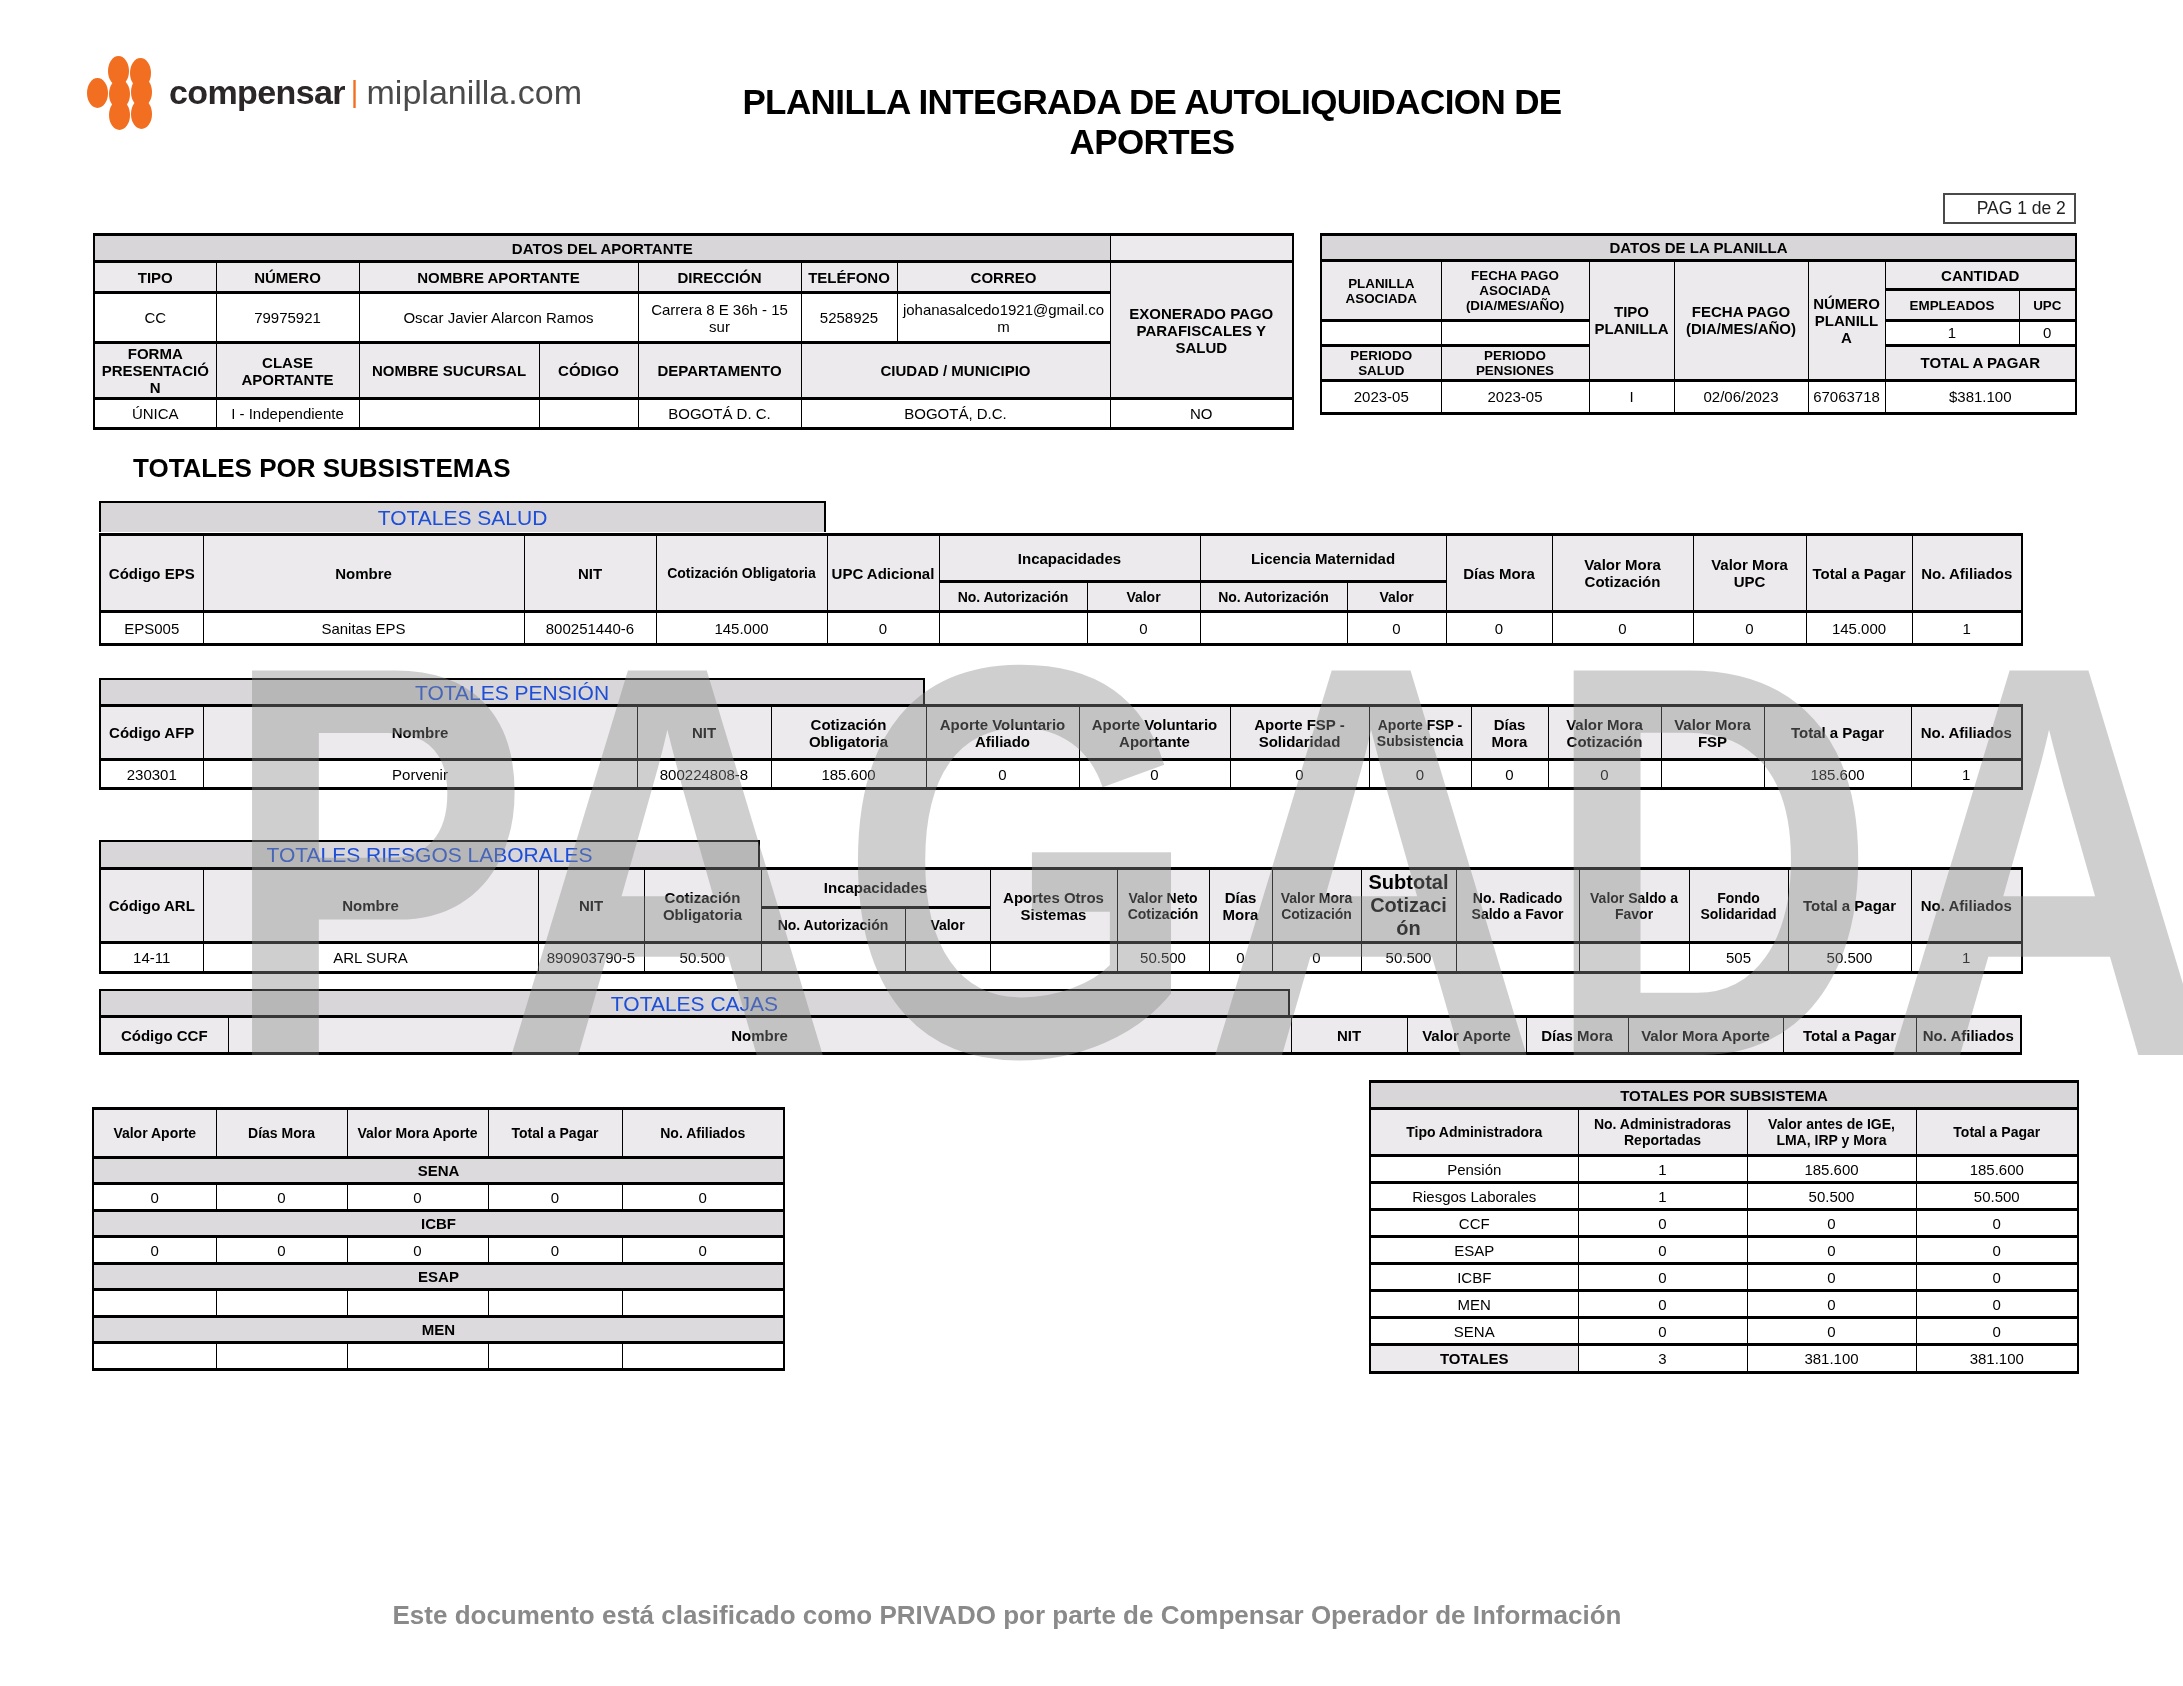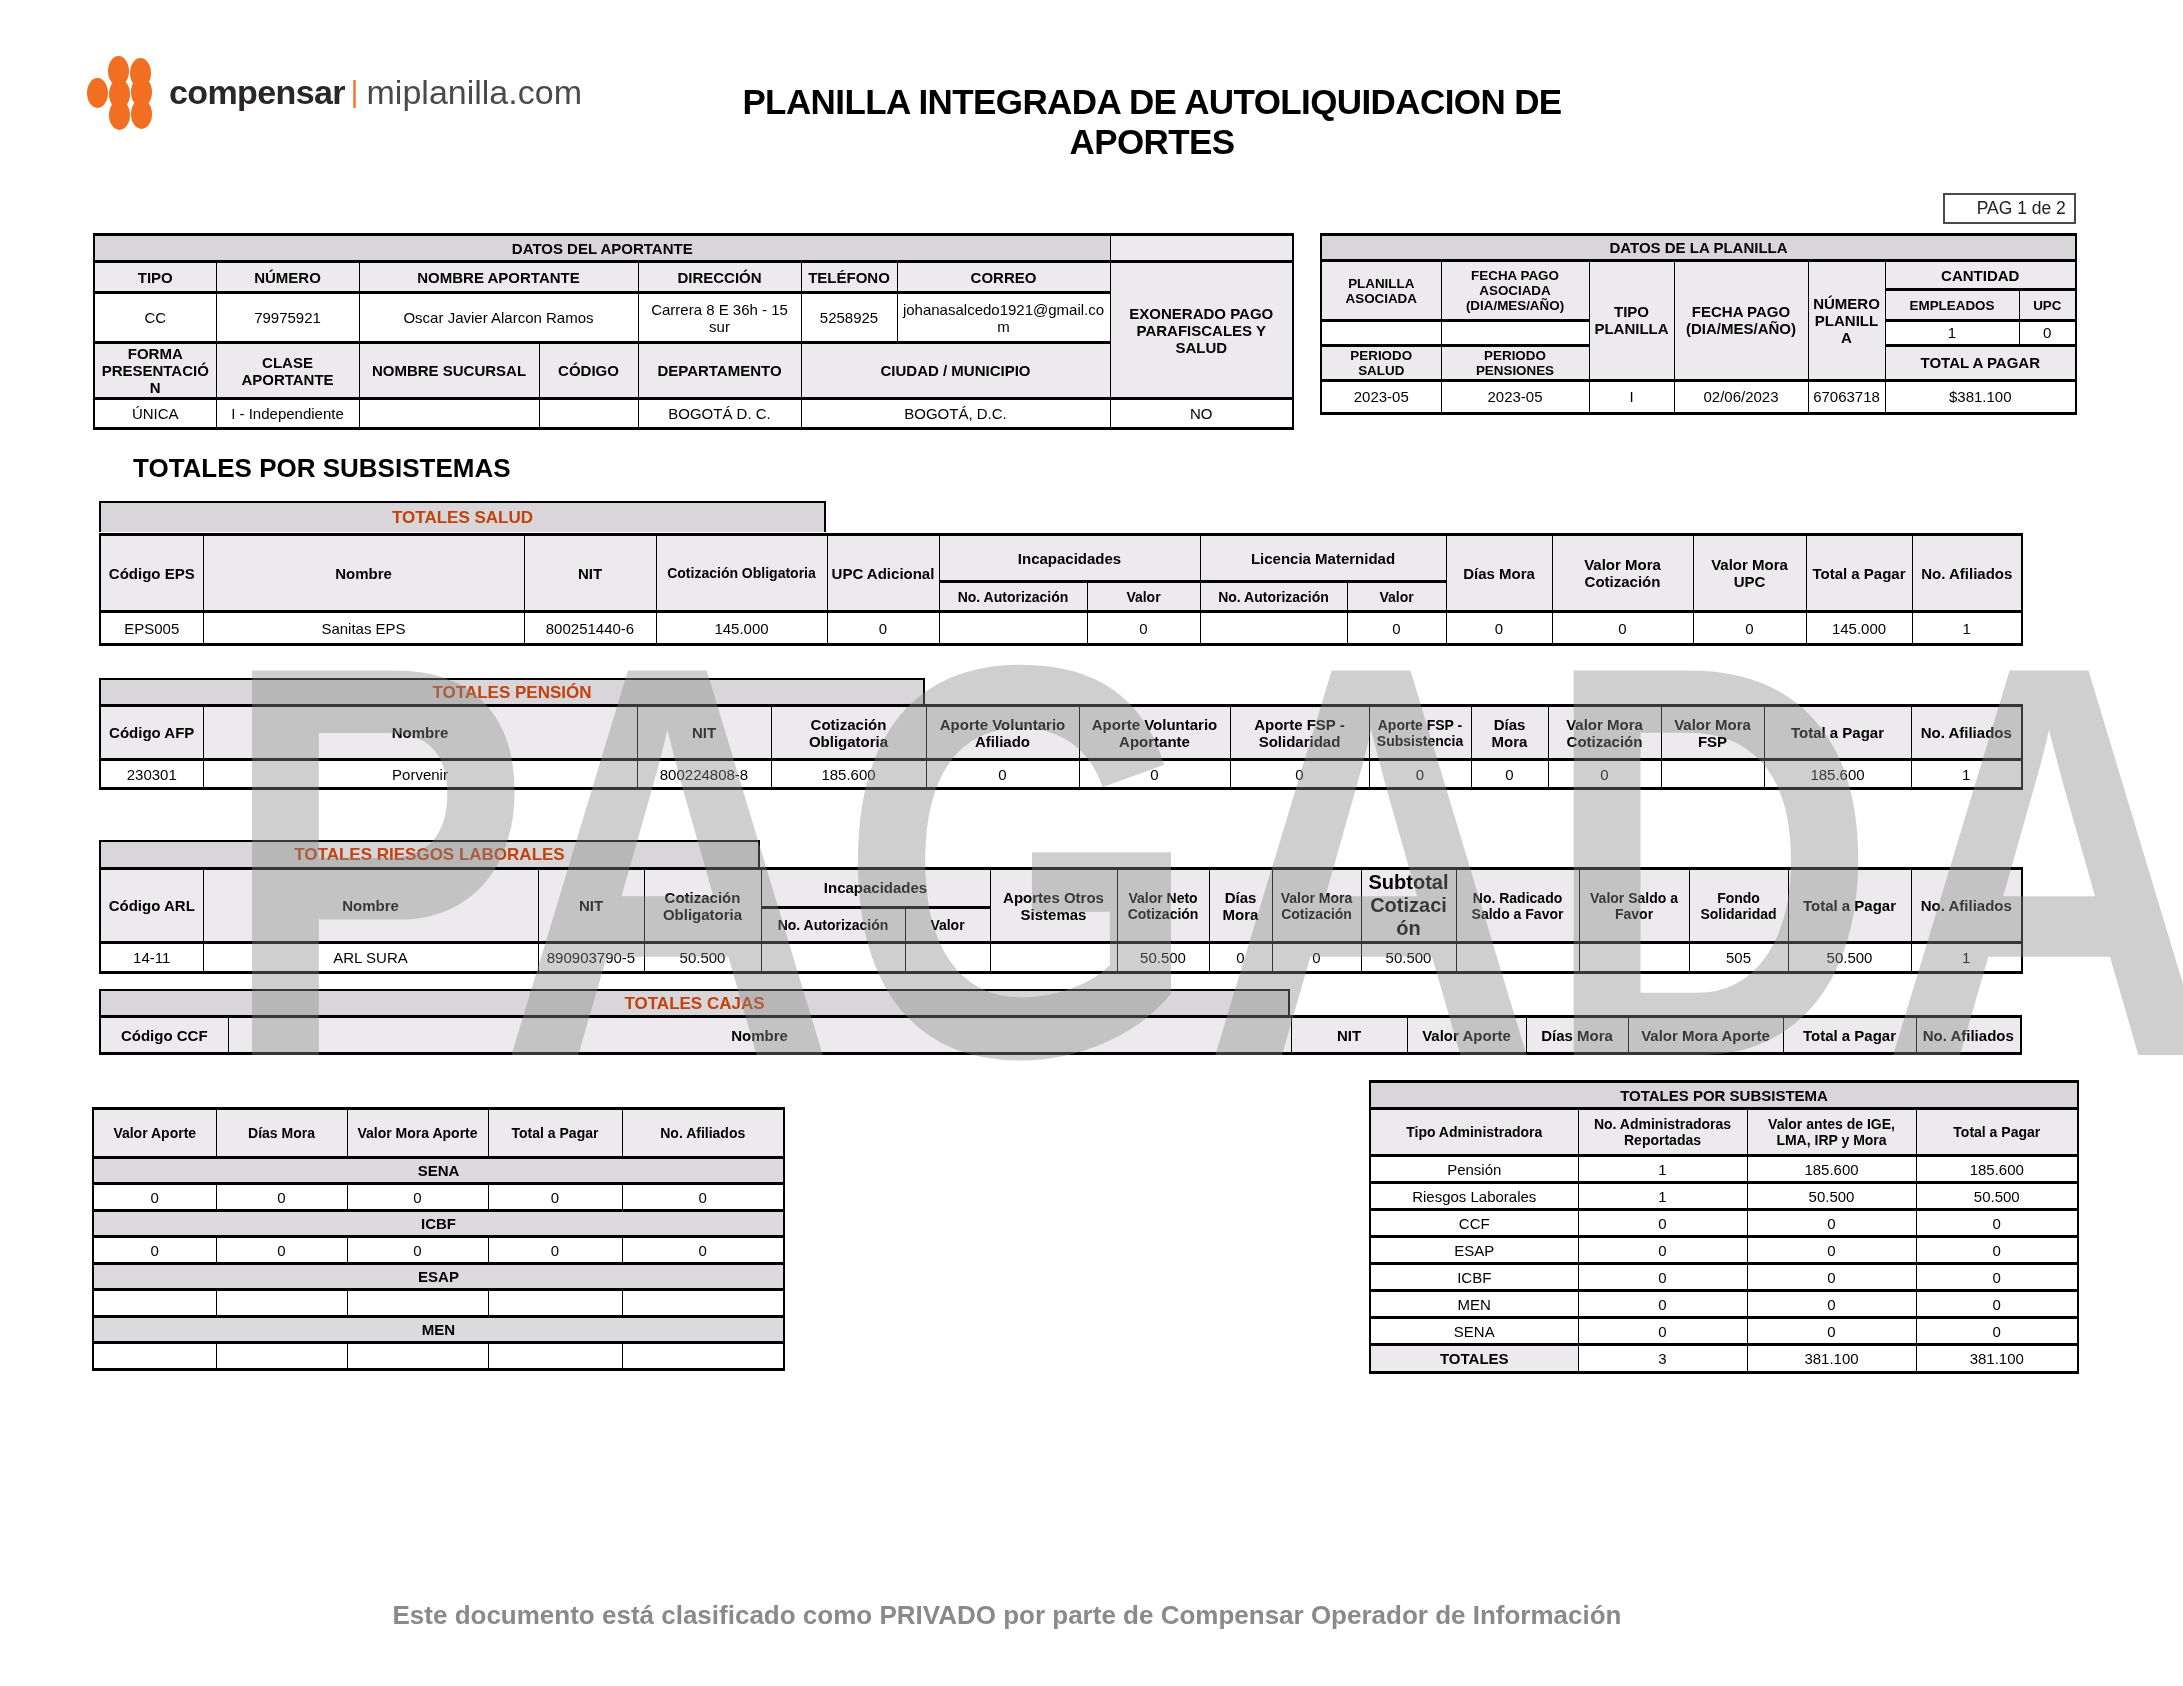--- a/index.html
+++ b/index.html
@@ -26,22 +26,22 @@
               border:2.9px solid #000; }
   table.doc td { border:1.7px solid #000; border-top-width:3.5px; border-bottom-width:3.5px;
                  text-align:center; vertical-align:middle; font-size:15px; color:#000;
                  padding:1.2px 3.5px; overflow:hidden; word-wrap:break-word; }
   .hdr { background:#eceaec; font-weight:bold; }
   .titlebar { background:#d8d6d8; font-weight:bold; font-size:16.3px; }
   .sectionbar { background:#dcdadc; font-weight:bold; }
   .w { background:#ffffff; }
   .tall { vertical-align:bottom; padding-bottom:9.3px; }
   .tstrip { position:absolute; box-sizing:border-box; border:2.3px solid #000; border-bottom:none;
-            background:#d8d6d8; font-weight:bold; font-size:17px; display:flex; align-items:center;
-            justify-content:center; color:#c2410c; }
+            background:#d8d6d8; font-weight:normal; font-size:21px; display:flex; align-items:center;
+            justify-content:center; color:#1d4ed8; }
 
   
   .watermark { position:absolute; left:221px; top:582px; z-index:30; font-size:559px; font-weight:bold;
                line-height:1; color:#8a8a8a; opacity:0.40; letter-spacing:4.7px; white-space:nowrap;
                transform:scaleX(0.83); transform-origin:left top; pointer-events:none; }
   .footer { position:absolute; left:186px; top:1600px; width:1642px; text-align:center;
             font-size:26px; font-weight:bold; color:#8a8a8a; }
 </style>
 </head>
 <body>

